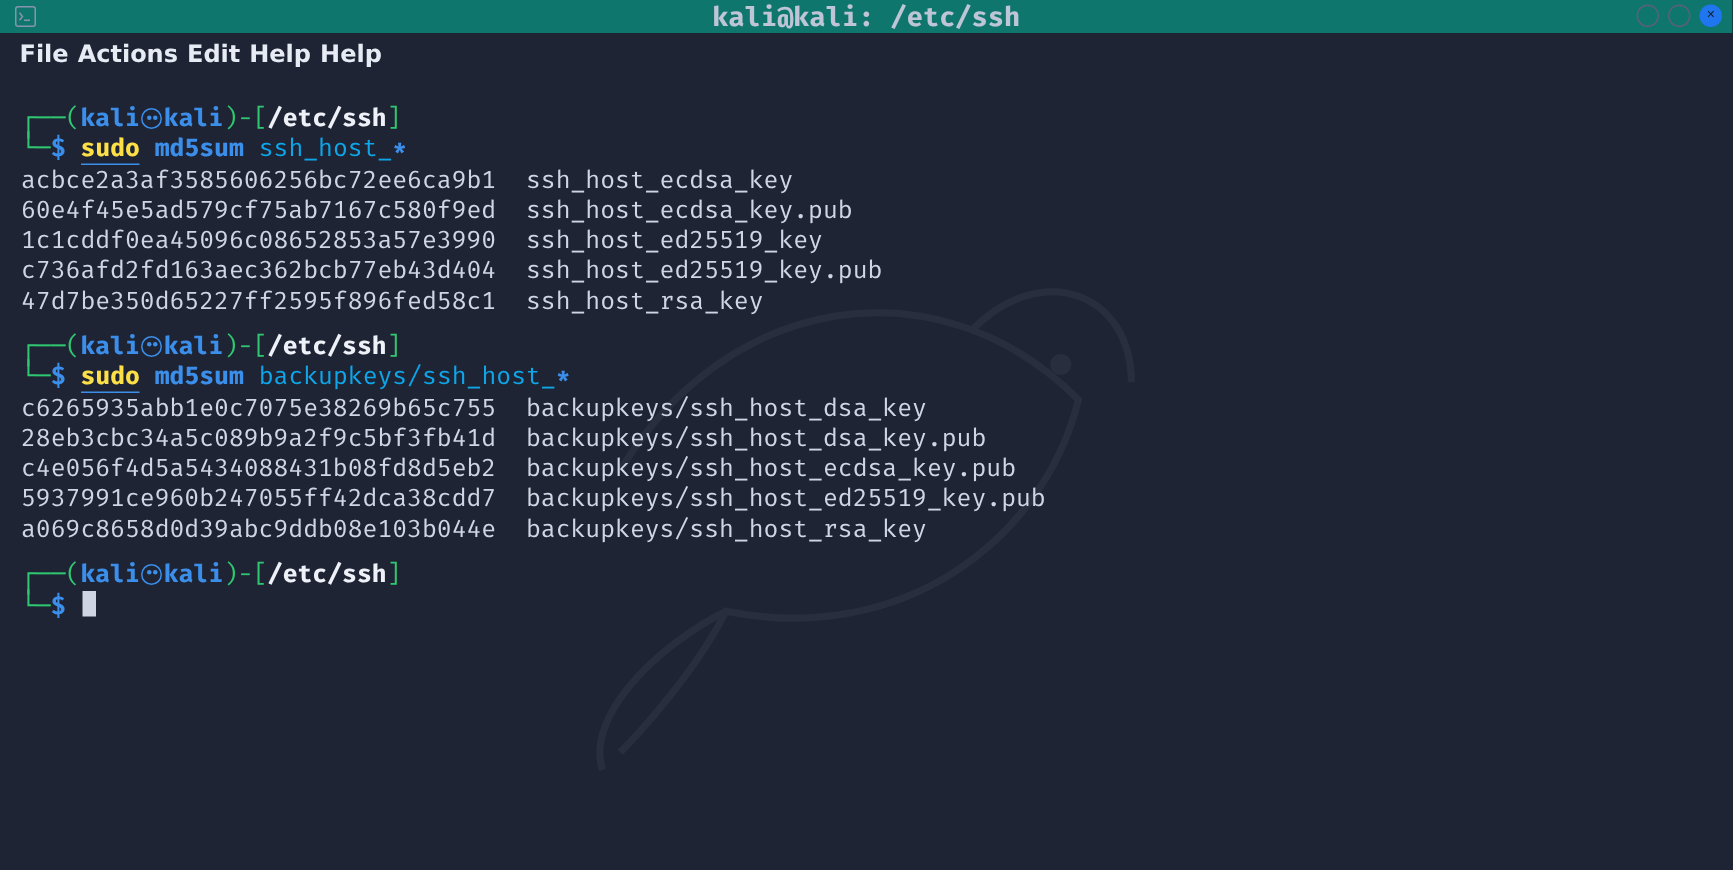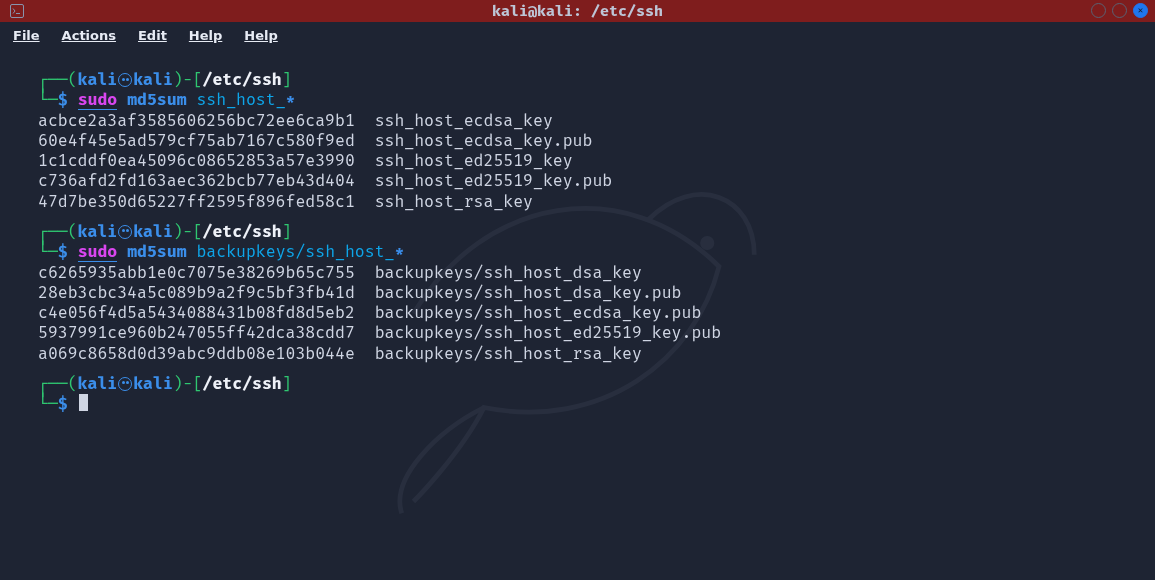--- a/index.html
+++ b/index.html
@@ -14,23 +14,23 @@
     .dragon {
       position:absolute; inset:0; pointer-events:none;
       display:flex; align-items:center; justify-content:center;
       opacity:0.08; z-index:0;
     }
     .dragon svg { width:560px; height:470px; }
     
     .titlebar {
       position:relative;
       height:22px;
-      background:#7f1d1d;
+      background:#0f766e;
       display:flex; align-items:center;
-      color:#bdc5d6; font-size:15px;
+      color:#bdc5d6; font-size:18px;
       z-index:2;
     }
     .titlebar .app-icon {
       width:16px; height:16px; margin-left:9px;
       display:flex; align-items:center; justify-content:center;
     }
     .titlebar .title {
       position:absolute; left:0; right:0; text-align:center;
       font-weight:bold; pointer-events:none;
     }
@@ -38,33 +38,32 @@
     .winbtn {
       width:15px; height:15px; border-radius:50%;
       border:1px solid #5a6172; background:transparent;
       display:flex; align-items:center; justify-content:center;
     }
     .winbtn.close { background:#1f76ee; border:1px solid #1f76ee; }
     .winbtn.close::before { content:"✕"; font-size:9px; color:#142033; font-weight:bold; }
     
     .menubar {
       position:relative;
-      height:28px; display:flex; align-items:center; gap:22px;
+      height:28px; display:flex; align-items:center; gap:6px;
       padding:0 13px;
       font-family:"DejaVu Sans","Segoe UI",Arial,sans-serif;
-      font-size:13px; font-weight:600; color:#e7ebf4;
+      font-size:16px; font-weight:600; color:#e7ebf4;
       z-index:2;
-      text-decoration:underline;
     }
     .menubar span { cursor:default; }
     
-    .term { padding:20px 14px 6px; position:relative; z-index:1;margin-left:24px; }
+    .term { padding:20px 14px 6px; position:relative; z-index:1; }
     .green { color:#2fc771; }
     .blue  { color:#3b8eea; font-weight:bold; }
-    .blue-under { color:#d946ef; border-bottom:1px solid #3b8eea; font-weight:bold; }
+    .blue-under { color:#fde047; border-bottom:1px solid #3b8eea; font-weight:bold; }
     .white { color:#0ea5e9; }
     .bold-white { color:#eef1f8; font-weight:bold; }
     .prompt-line { white-space:pre; }
     .cmd-line { white-space:pre; }
     .out-row { white-space:pre; }
     .block { margin-bottom:10px; }
     .cursor {
       display:inline-block; width:9px; height:17px; background:#cfd5e3;
       vertical-align:-2px; margin-left:1px;
     }

